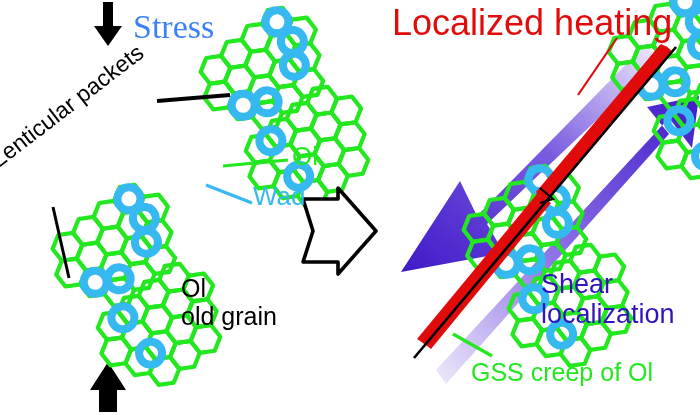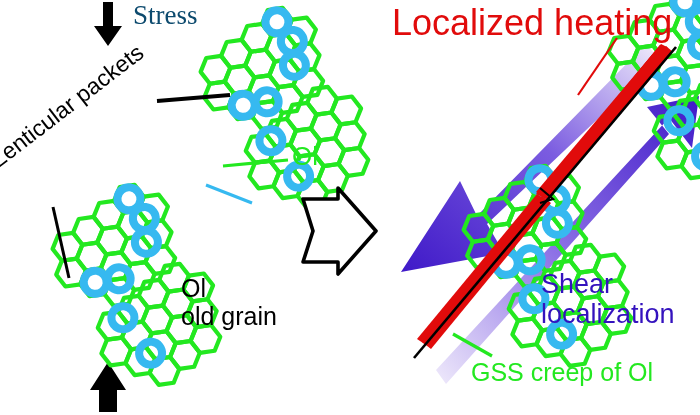--- a/index.html
+++ b/index.html
@@ -29,23 +29,23 @@
     position: absolute;
     white-space: pre;
     line-height: 1.12;
     font-family: "Liberation Sans", sans-serif;
   }
   .lbl-serif {
     font-family: "Liberation Serif", serif;
   }
   #label-stress {
     left: 133px;
-    top: 0;
-    font-size: 27px;
-    color: #0c4a6e;
+    top: 8px;
+    font-size: 34px;
+    color: #3b82f6;
   }
   #label-lenticular {
     left: -6px;
     top: 150px;
     font-size: 23px;
     color: #000000;
     transform: rotate(-37.5deg);
     transform-origin: 0 50%;
   }
   #label-ol-right {
@@ -214,20 +214,21 @@
     <line x1="453" y1="334" x2="492" y2="356" stroke="#23E820" stroke-width="3.2"></line>
 
   </svg>
 
   <div class="lbl lbl-serif" id="label-stress">Stress</div>
 
   <div class="lbl" id="label-lenticular">Lenticular packets</div>
 
   <div class="lbl" id="label-ol-right">Ol</div>
 
+  <div class="lbl" id="label-wad">Wad</div>
 
   <div class="lbl" id="label-old-grain">Ol
 old grain</div>
 
   <div class="lbl" id="label-localized-heating">Localized heating</div>
 
   <div class="lbl" id="label-gss">GSS creep of Ol</div>
 
   <div class="lbl" id="label-shear-localization">Shear
 localization</div>

